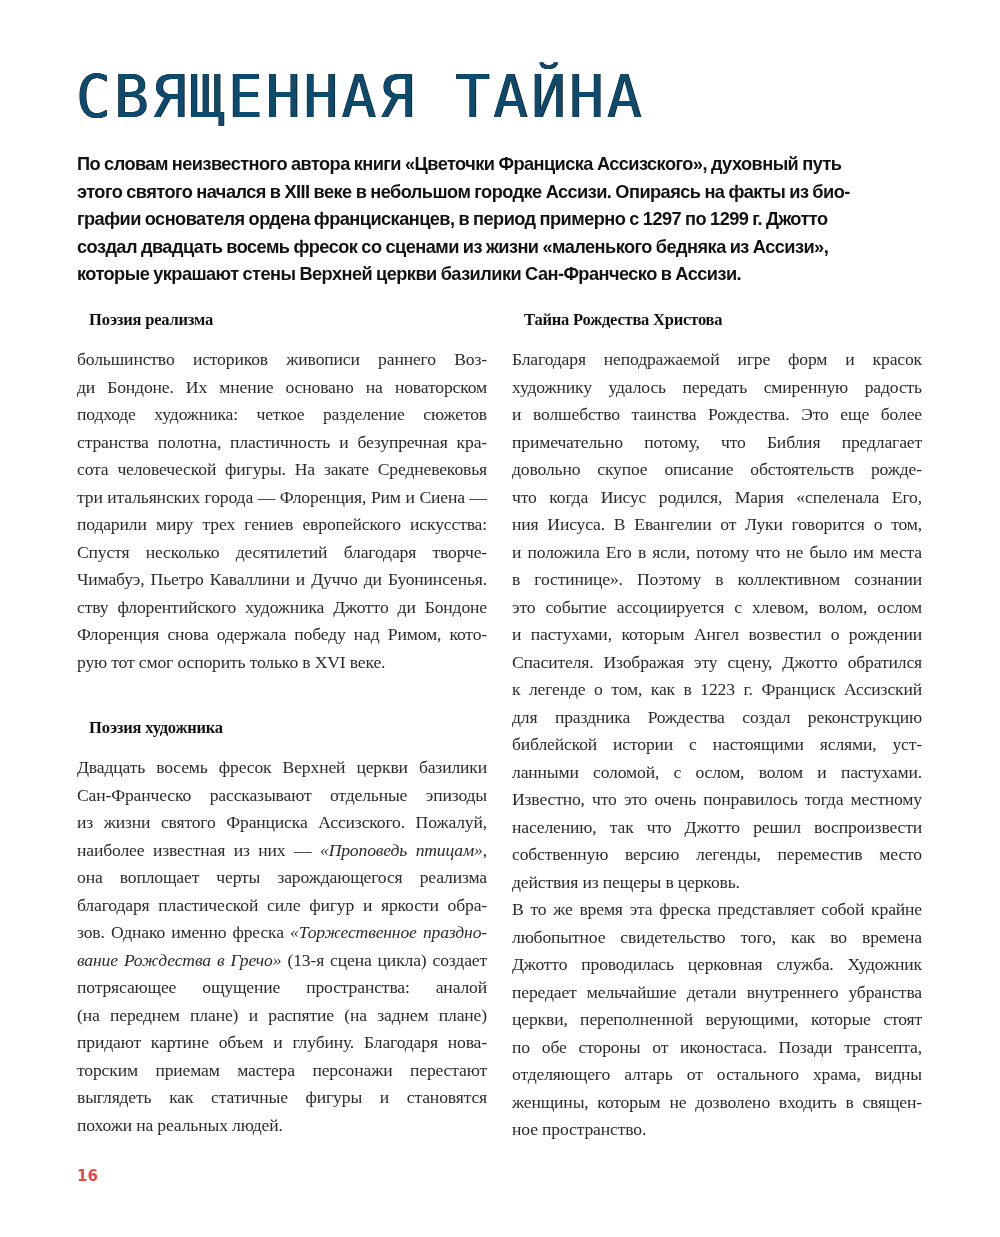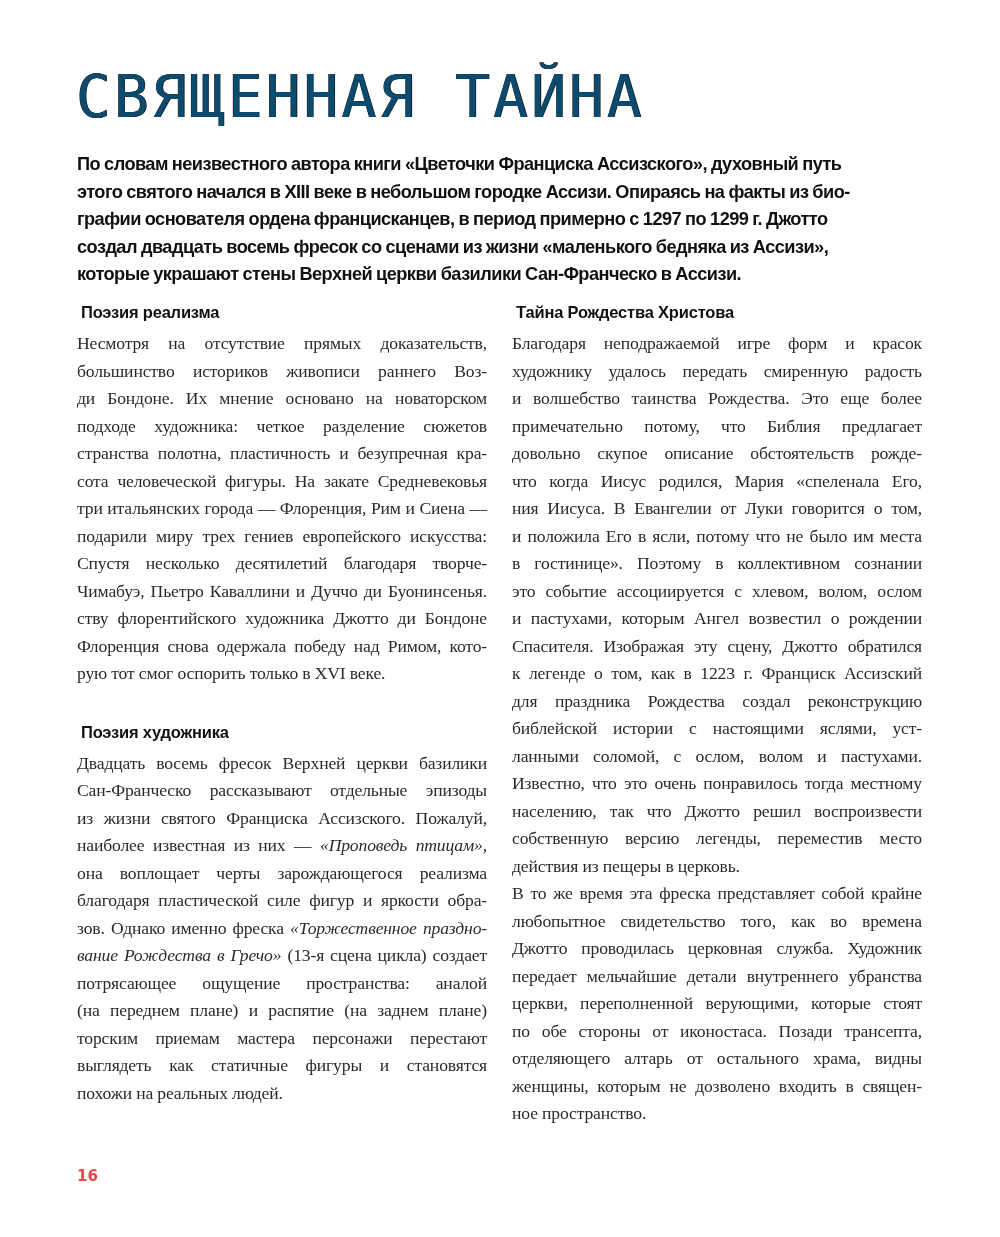--- a/index.html
+++ b/index.html
@@ -21,21 +21,21 @@
     letter-spacing: -0.55px; word-spacing: -0.5px; margin-top: 7px;
   }
   .lead span { display: block; white-space: nowrap; }
 
   .col { position: absolute; top: 294px; width: 410px;
     font-family: "Liberation Serif", serif; color: #2a2a2a; }
   .col-left { left: 77px; }
   .col-right { left: 512px; }
 
   .col h2 {
-    margin: 4px; font-family: Liberation Sans, sans-serif; font-weight: bold;
+    margin: 12px; font-family: Liberation Serif, serif; font-weight: bold;
     font-size: 16.5px; line-height: 28px; color: #111; letter-spacing: -0.2px;
   }
   .line {
     display: block; white-space: nowrap; font-size: 17.6px; line-height: 27.5px;
     text-align: justify; text-align-last: justify; letter-spacing: -0.15px;
   }
   .line.last { text-align-last: left; }
   .gap { height: 26px; }
   em { font-style: italic; }
 
@@ -55,21 +55,20 @@
     <span>По словам неизвестного автора книги «Цветочки Франциска Ассизского», духовный путь</span>
     <span>этого святого начался в XIII веке в небольшом городке Ассизи. Опираясь на факты из био-</span>
     <span>графии основателя ордена францисканцев, в период примерно с 1297 по 1299 г. Джотто</span>
     <span>создал двадцать восемь фресок со сценами из жизни «маленького бедняка из Ассизи»,</span>
     <span>которые украшают стены Верхней церкви базилики Сан-Франческо в Ассизи.</span>
   </div>
 
   <div class="col col-left">
     <h2>Поэзия реализма</h2>
     <div>
-      <span class="line">Несмотря на отсутствие прямых доказательств,</span>
       <span class="line">большинство историков живописи раннего Воз-</span>
       <span class="line">ди Бондоне. Их мнение основано на новаторском</span>
       <span class="line">подходе художника: четкое разделение сюжетов</span>
       <span class="line">странства полотна, пластичность и безупречная кра-</span>
       <span class="line">сота человеческой фигуры. На закате Средневековья</span>
       <span class="line">три итальянских города — Флоренция, Рим и Сиена —</span>
       <span class="line">подарили миру трех гениев европейского искусства:</span>
       <span class="line">Спустя несколько десятилетий благодаря творче-</span>
       <span class="line">Чимабуэ, Пьетро Каваллини и Дуччо ди Буонинсенья.</span>
       <span class="line">ству флорентийского художника Джотто ди Бондоне</span>
@@ -82,20 +81,21 @@
       <span class="line">Двадцать восемь фресок Верхней церкви базилики</span>
       <span class="line">Сан-Франческо рассказывают отдельные эпизоды</span>
       <span class="line">из жизни святого Франциска Ассизского. Пожалуй,</span>
       <span class="line"><span>наиболее известная из них — </span><em>«Проповедь птицам»,</em></span>
       <span class="line">она воплощает черты зарождающегося реализма</span>
       <span class="line">благодаря пластической силе фигур и яркости обра-</span>
       <span class="line"><span>зов. Однако именно фреска </span><em>«Торжественное праздно-</em></span>
       <span class="line"><em>вание Рождества в Гречо»</em><span> (13-я сцена цикла) создает</span></span>
       <span class="line">потрясающее ощущение пространства: аналой</span>
       <span class="line">(на переднем плане) и распятие (на заднем плане)</span>
+      <span class="line">придают картине объем и глубину. Благодаря нова-</span>
       <span class="line">торским приемам мастера персонажи перестают</span>
       <span class="line">выглядеть как статичные фигуры и становятся</span>
       <span class="line last">похожи на реальных людей.</span>
     </div>
   </div>
 
   <div class="col col-right">
     <h2>Тайна Рождества Христова</h2>
     <div>
       <span class="line">Благодаря неподражаемой игре форм и красок</span>

